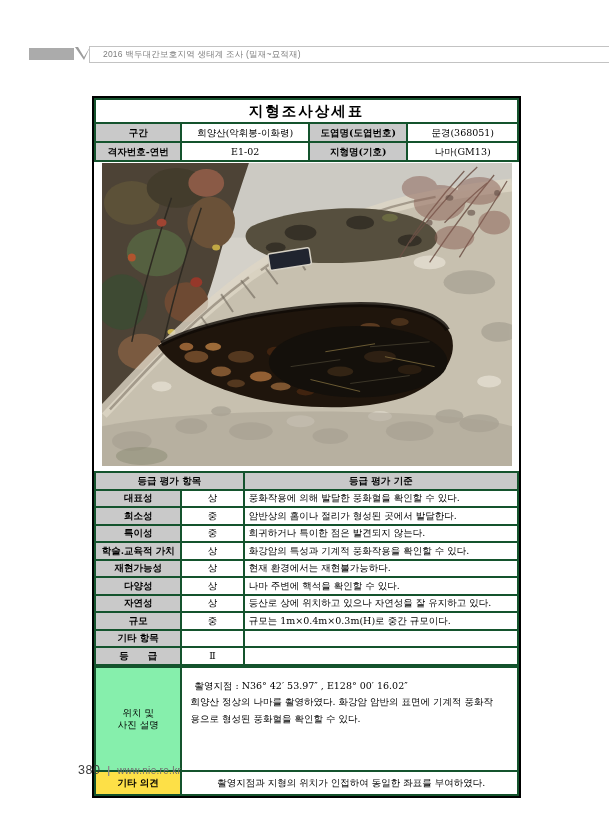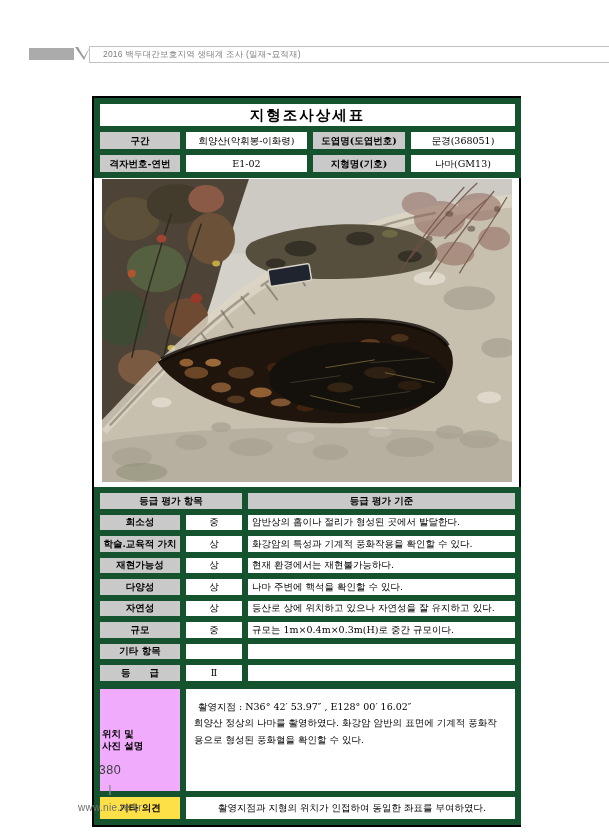--- a/index.html
+++ b/index.html
@@ -13,41 +13,40 @@
   .head-notch{position:absolute;left:46px;top:0;}
   .head-strip{
     position:absolute;left:60px;top:0;width:525px;height:15px;
     border:1px solid #c3c3c3;display:flex;align-items:center;
     font-family:"Liberation Sans","DejaVu Sans",sans-serif;
     font-size:8.5px;color:#7d7d7d;padding-left:13px;letter-spacing:.2px;background:#fff;
   }
   
   .report{position:absolute;left:92px;top:96px;width:425px;border:2px solid #000;background:#fff;}
   table{border-collapse:collapse;width:100%;table-layout:fixed;}
-  td{border:6px solid #14532d;font-size:9.5px;line-height:1.25;padding:1px 2px;vertical-align:middle;}
+  td{border:2px solid #14532d;font-size:9.5px;line-height:1.25;padding:1px 2px;vertical-align:middle;}
   .c{text-align:center;}
   .hd{background:#c9c9c9;font-weight:bold;margin-left:36px;}
   .title-cell{font-size:14.5px;font-weight:bold;text-align:center;height:20px;letter-spacing:2px;background:#fff;}
   .info-row td{height:15px;}
   .photo-cell{border-left:none;border-right:none;background:#fff;padding:1px 0 1px 8px;}
   .eval-row td{height:13.5px;}
   .crit{text-align:left;padding-left:4px;}
   .grade-row td{border-top-width:2px;border-bottom-width:2px;}
-  .loc-label{font-weight:bold;background:#f0abfc;}
+  .loc-label{font-weight:normal;text-align:center;background:#86efac;}
   .loc-content{text-align:left;padding:8px 16px 8px 8px;vertical-align:top;}
   .loc-line1{margin:4px 0 3px 4px;}
   .loc-body{line-height:1.75;}
   .etc-row td{height:20px;border-top-width:2px;}
   .etc-label{font-weight:bold;text-align:center;background:#fde047;}
   .etc-value{text-align:center;padding-left:5px;}
   
   .page-footer{
     position:absolute;left:78px;top:763px;display:flex;align-items:center;gap:7px;
     font-family:"Liberation Sans","DejaVu Sans",sans-serif;
-    flex-direction:column;
   }
   .pf-num{font-size:12.5px;color:#3c3c3c;letter-spacing:.5px;}
   .pf-bar{color:#8a8a8a;font-size:10px;font-weight:bold;}
   .pf-url{font-size:10px;color:#6e6e6e;letter-spacing:.3px;}
 </style>
 </head>
 <body>
 
 <div class="doc-header">
   <div class="head-tab"></div>
@@ -204,23 +203,33 @@
         <col style="width:86px">
         <col style="width:62px">
         <col style="width:273px">
       </colgroup>
     <tbody>
         <tr class="eval-row">
       <td colspan="2" class="hd c">등급 평가 항목</td>
       <td class="hd c">등급 평가 기준</td>
     </tr>
     <tr class="eval-row">
+      <td class="hd c">대표성</td>
+      <td class="c">상</td>
+      <td class="crit">풍화작용에 의해 발달한 풍화혈을 확인할 수 있다.</td>
+    </tr>
+    <tr class="eval-row">
       <td class="hd c">희소성</td>
       <td class="c">중</td>
       <td class="crit">암반상의 홈이나 절리가 형성된 곳에서 발달한다.</td>
+    </tr>
+    <tr class="eval-row">
+      <td class="hd c">특이성</td>
+      <td class="c">중</td>
+      <td class="crit">희귀하거나 특이한 점은 발견되지 않는다.</td>
     </tr>
     <tr class="eval-row">
       <td class="hd c">학술.교육적 가치</td>
       <td class="c">상</td>
       <td class="crit">화강암의 특성과 기계적 풍화작용을 확인할 수 있다.</td>
     </tr>
     <tr class="eval-row">
       <td class="hd c">재현가능성</td>
       <td class="c">상</td>
       <td class="crit">현재 환경에서는 재현불가능하다.</td>

